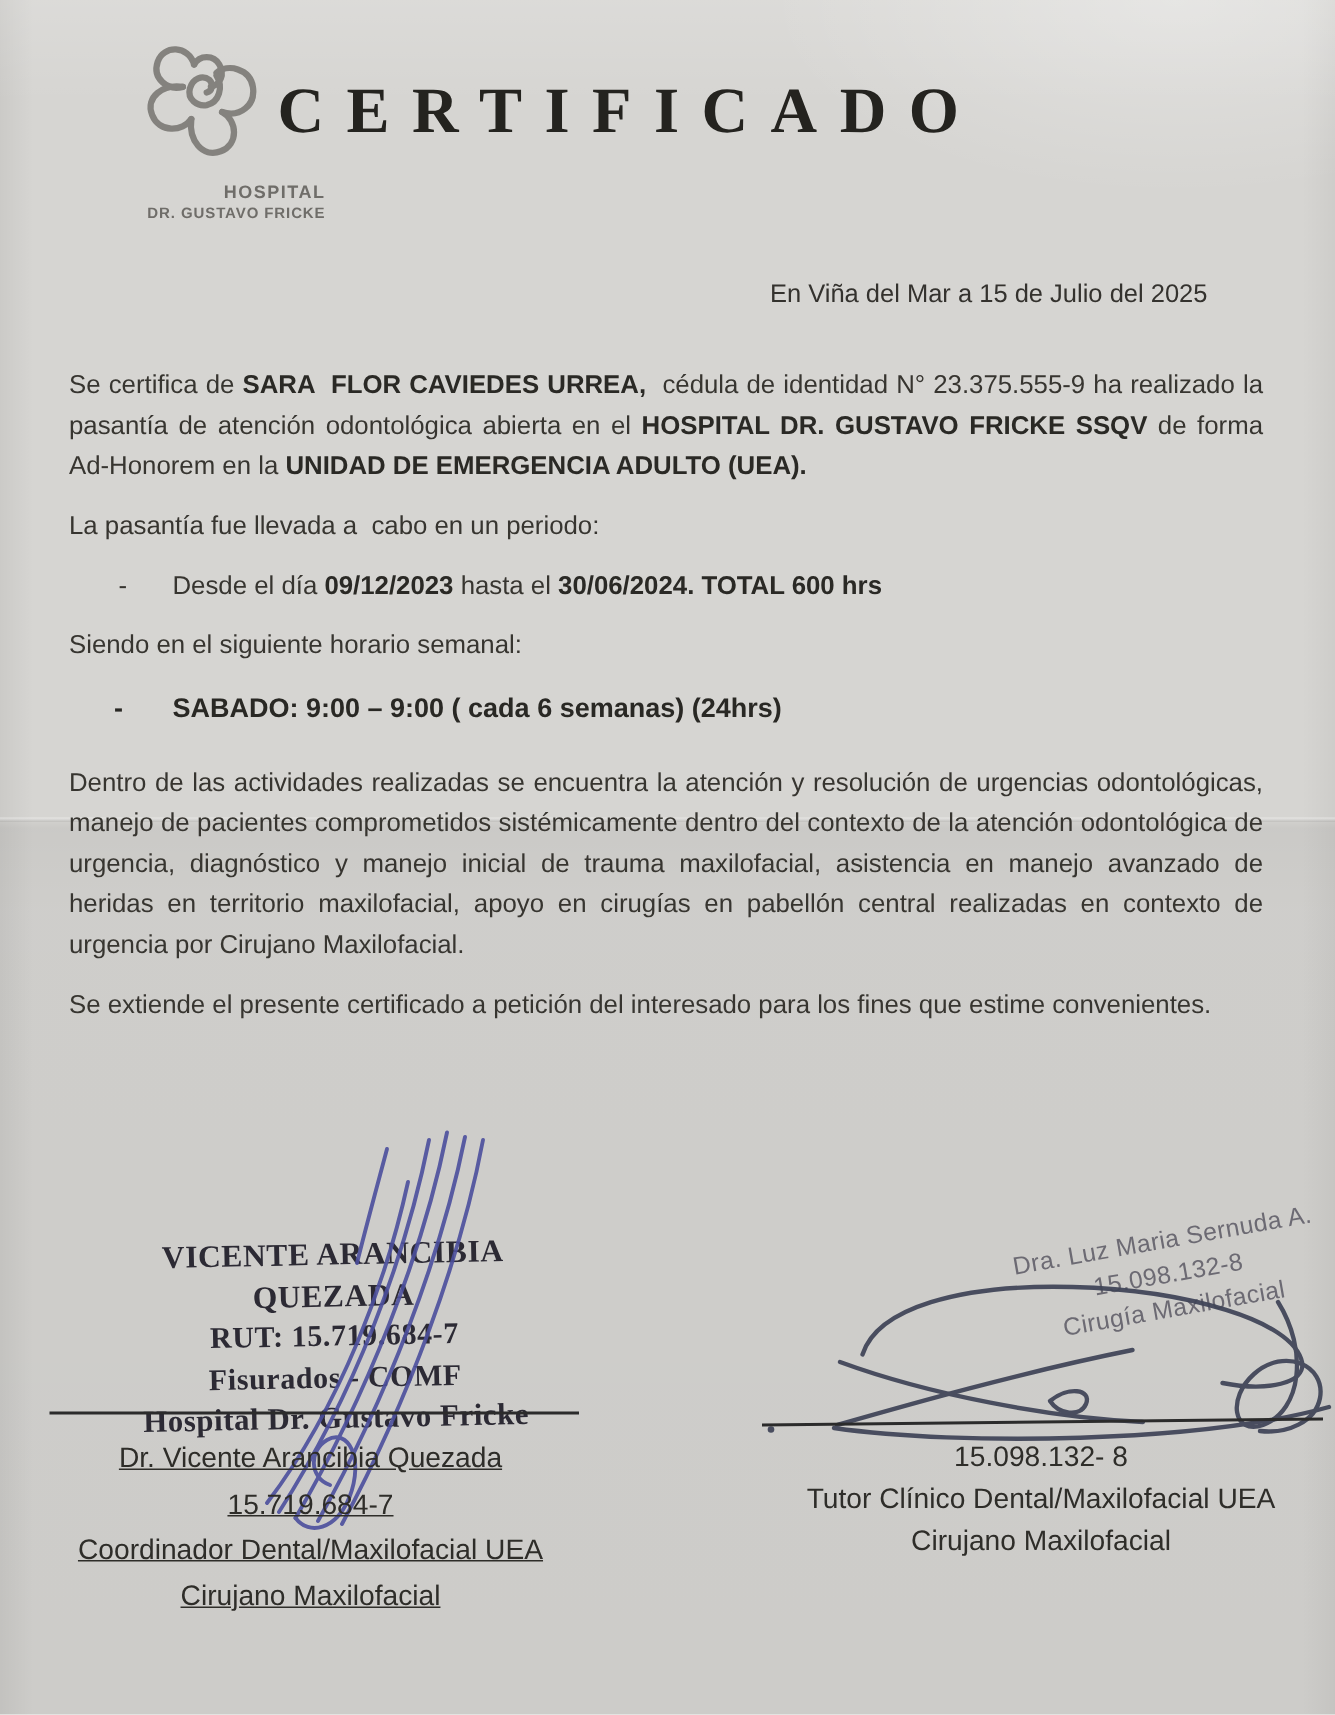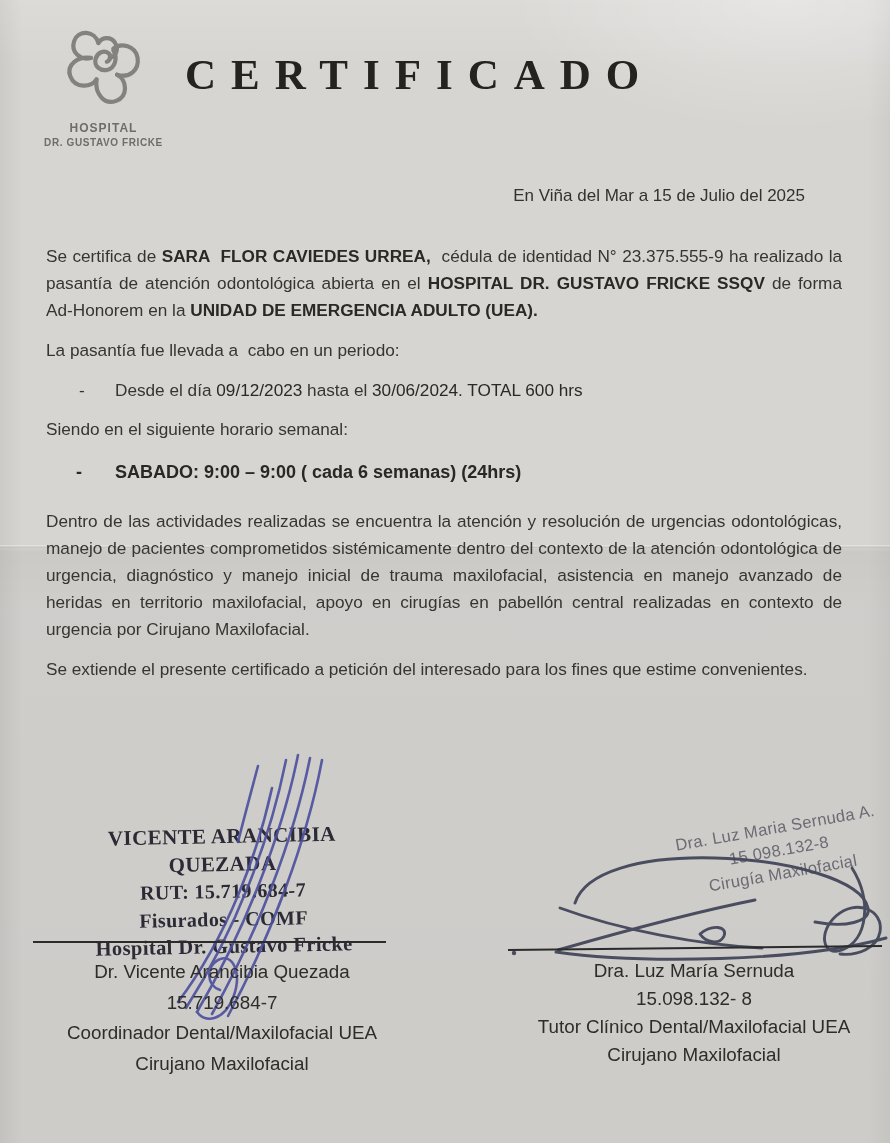--- a/index.html
+++ b/index.html
@@ -15,21 +15,21 @@
       linear-gradient(180deg, rgba(255,255,255,0.14) 0%, rgba(255,255,255,0) 6%),
       linear-gradient(90deg, rgba(0,0,0,0.05) 0%, rgba(0,0,0,0) 2.5%),
       linear-gradient(90deg, rgba(0,0,0,0) 97.5%, rgba(0,0,0,0.04) 100%),
       linear-gradient(180deg, rgba(0,0,0,0) 47.6%, rgba(0,0,0,0.055) 48.3%, rgba(0,0,0,0.035) 53%, rgba(0,0,0,0.045) 100%);
   }
   .crease {
     position: absolute; left: 0; top: 545px; width: 100%; height: 3px;
     background: linear-gradient(180deg, rgba(255,255,255,0.45), rgba(0,0,0,0.08));
   }
   
-  .logo-block { position: absolute; left: 21px; top: 22px; width: 165px; text-align: center; color: #6f6d69; }
+  .logo-block { position: absolute; left: 52px; top: 22px; width: 165px; text-align: right; color: #6f6d69; }
   .logo-block svg { display: block; margin: 0 auto 2px auto; }
   .logo-line1 { font-size: 12px; font-weight: 700; letter-spacing: 1px; line-height: 13px; }
   .logo-line2 { font-size: 10px; font-weight: 700; letter-spacing: 0.6px; line-height: 15px; }
   .doc-title {
     position: absolute; left: 185px; top: 50px; width: 450px;
     font-family: "Liberation Serif", "DejaVu Serif", serif;
     font-size: 43px; font-weight: 600; letter-spacing: 15px;
     color: #24231f; text-align: left; white-space: nowrap;
   }
   .date-line {
@@ -39,21 +39,21 @@
   
   .body-text { position: absolute; left: 46px; top: 243px; width: 796px; }
   .para {
     font-size: 17.2px; line-height: 27px; color: #373530;
     text-align: justify; margin: 0 0 13px 0; white-space: pre-wrap;
   }
   .para .b { font-weight: 700; color: #2a2925; }
   .dash-item { position: relative; padding-left: 69px; margin: 6px 0 12px 0;
     font-size: 17.2px; line-height: 27px; color: #373530; white-space: pre-wrap; }
   .dash-item::before { content: "-"; position: absolute; left: 33px; top: 0; color: #373530; }
-  .dash-item .b { font-weight: 400; color: #2a2925; }
+  .dash-item .b { font-weight: 700; color: #2a2925; }
   .schedule { margin: 14px 0 20px 0; }
   .sched-item { position: relative; padding-left: 69px; font-size: 18px; font-weight: 700;
     line-height: 31px; color: #292824; white-space: pre-wrap; }
   .sched-item::before { content: "-"; position: absolute; left: 30px; top: 0; font-weight: 700; }
   .p4 { }
   
   .stamp-left {
     position: absolute; left: 58px; top: 823px; width: 330px; text-align: center;
     font-family: "Liberation Serif", "DejaVu Serif", serif; font-weight: 700;
     color: #2c2a34; transform: rotate(-1.2deg); line-height: 27.5px; letter-spacing: 0.4px;
@@ -63,21 +63,21 @@
   .stamp-left .s4 { font-size: 20.5px; }
   .stamp-right {
     position: absolute; left: 648px; top: 816px; width: 262px; text-align: center;
     color: #6c6a73; transform: rotate(-10deg); transform-origin: 50% 50%;
     font-size: 16.5px; line-height: 23px; letter-spacing: 0.3px;
   }
   .sig-line { position: absolute; border-top: 2.5px solid #2b2b2b; height: 0; }
   .sig-line.left  { left: 33px;  top: 941px; width: 353px; }
   .sig-line.right { left: 508px; top: 947px; width: 374px; transform: rotate(-0.6deg); }
   .sig-names { position: absolute; text-align: center; color: #2e2d29; font-size: 18.8px; }
-  .sig-names.left  { left: 32px;  top: 957px; width: 380px; line-height: 30.5px; }
+  .sig-names.left  { left: 17px;  top: 957px; width: 380px; line-height: 30.5px; text-decoration: underline; }
   .sig-names.right { left: 498px; top: 957px; width: 392px; line-height: 28px; }
   .ink-overlay { position: absolute; left: 0; top: 0; pointer-events: none; }
 </style>
 </head>
 <body>
 
 <div class="page">
 
   <div class="crease"></div>
 
@@ -158,19 +158,18 @@
   <div class="sig-line right"></div>
 
   <div class="sig-names left">
     <div>Dr. Vicente Arancibia Quezada</div>
     <div>15.719.684-7</div>
     <div>Coordinador Dental/Maxilofacial UEA</div>
     <div>Cirujano Maxilofacial</div>
   </div>
 
   <div class="sig-names right">
-    <div>Dra. Luz María Sernuda</div>
     <div>15.098.132- 8</div>
     <div>Tutor Clínico Dental/Maxilofacial UEA</div>
     <div>Cirujano Maxilofacial</div>
   </div>
 
 </div>
 
 </body></html>

